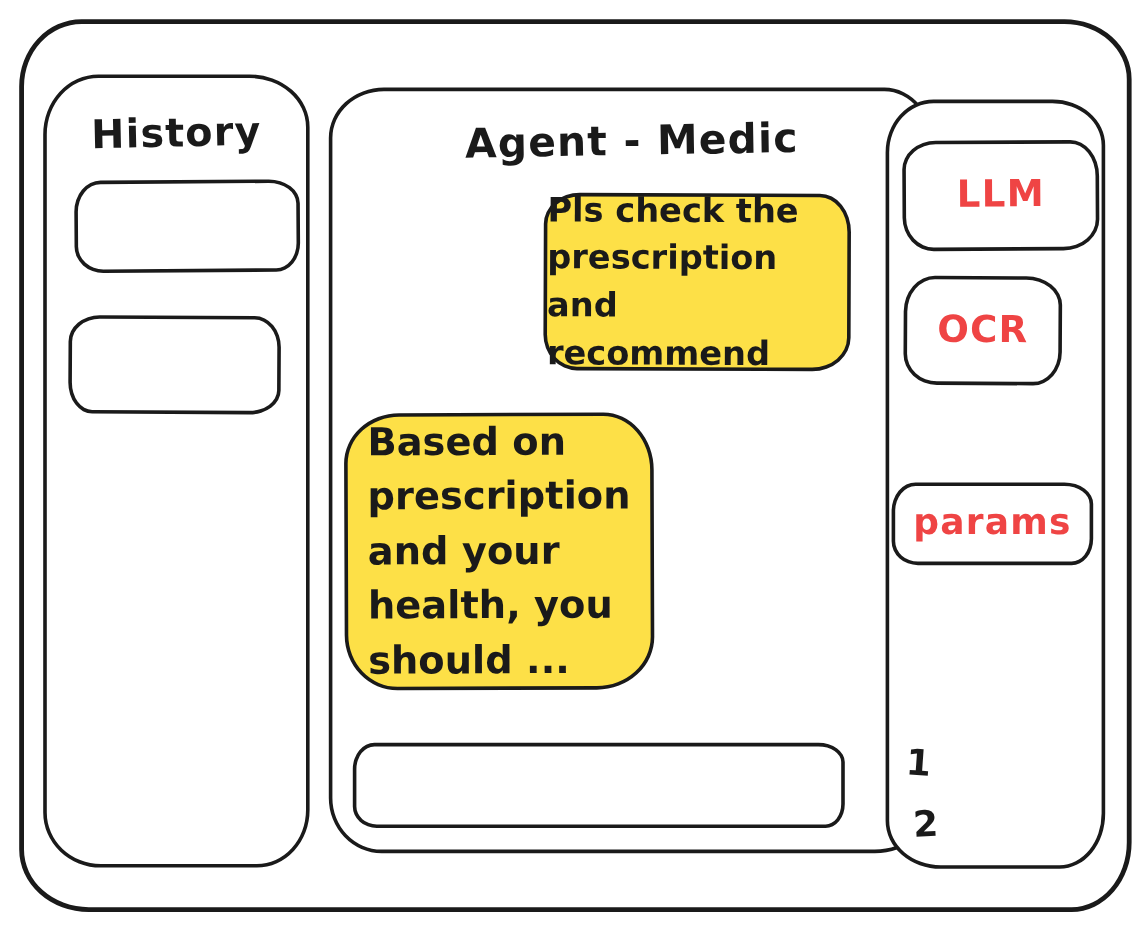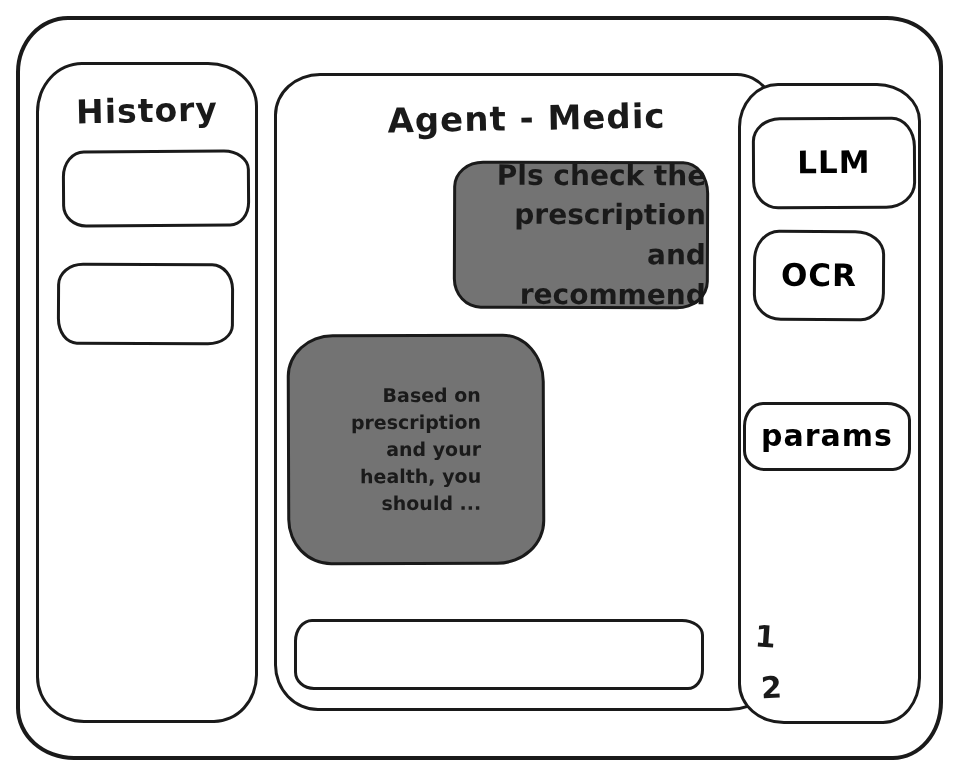--- a/index.html
+++ b/index.html
@@ -65,40 +65,40 @@
     position: absolute;
     top: 22px; left: 0; width: 100%;
     text-align: center;
     font-size: 34px;
     font-weight: 600;
     transform: rotate(-1deg);
     letter-spacing: 1px;
   }
   .bubble {
     position: absolute;
-    background: #737373;
+    background: #fde047;
     border: 3px solid #1a1a1a;
     display: flex;
     align-items: center;
     justify-content: center;
-    text-align: right;
+    text-align: left;
     white-space: pre-line;
     font-size: 28px;
     font-weight: 600;
     line-height: 1.42;
   }
   .bubble.user {
     left: 176px; top: 85px; width: 256px; height: 148px;
     border-radius: 30px 26px 32px 28px / 26px 32px 28px 30px;
     transform: rotate(0.2deg);
   }
   .bubble.agent {
-    left: 10px; top: 258px; width: 258px; height: 231px;
+    left: 10px; top: 268px; width: 258px; height: 231px;
     border-radius: 46px 42px 48px 44px / 42px 48px 44px 46px;
-    font-size: 19px;
+    font-size: 32px;
     transform: rotate(-0.2deg);
   }
   .chat-input {
     position: absolute;
     left: 17px; top: 543px; width: 410px; height: 71px;
     background: #fff;
     border: 3px solid #1a1a1a;
     border-radius: 18px 22px 16px 20px / 22px 16px 20px 18px;
     font: inherit;
     font-size: 26px;
@@ -112,21 +112,21 @@
     left: 738px; top: 83px; width: 183px; height: 641px;
     border-radius: 40px 44px 38px 46px / 44px 38px 46px 40px;
   }
   .tool-btn {
     position: absolute;
     background: #fff;
     border: 3px solid #1a1a1a;
     font-family: "DejaVu Sans", sans-serif;
     font-size: 31px;
     font-weight: 600;
-    color: #000000;
+    color: #ef4444;
     display: flex;
     align-items: center;
     justify-content: center;
     text-align: center;
     white-space: pre-line;
     line-height: 1.35;
     letter-spacing: 1px;
     cursor: pointer;
   }
   .tool-btn.llm {

